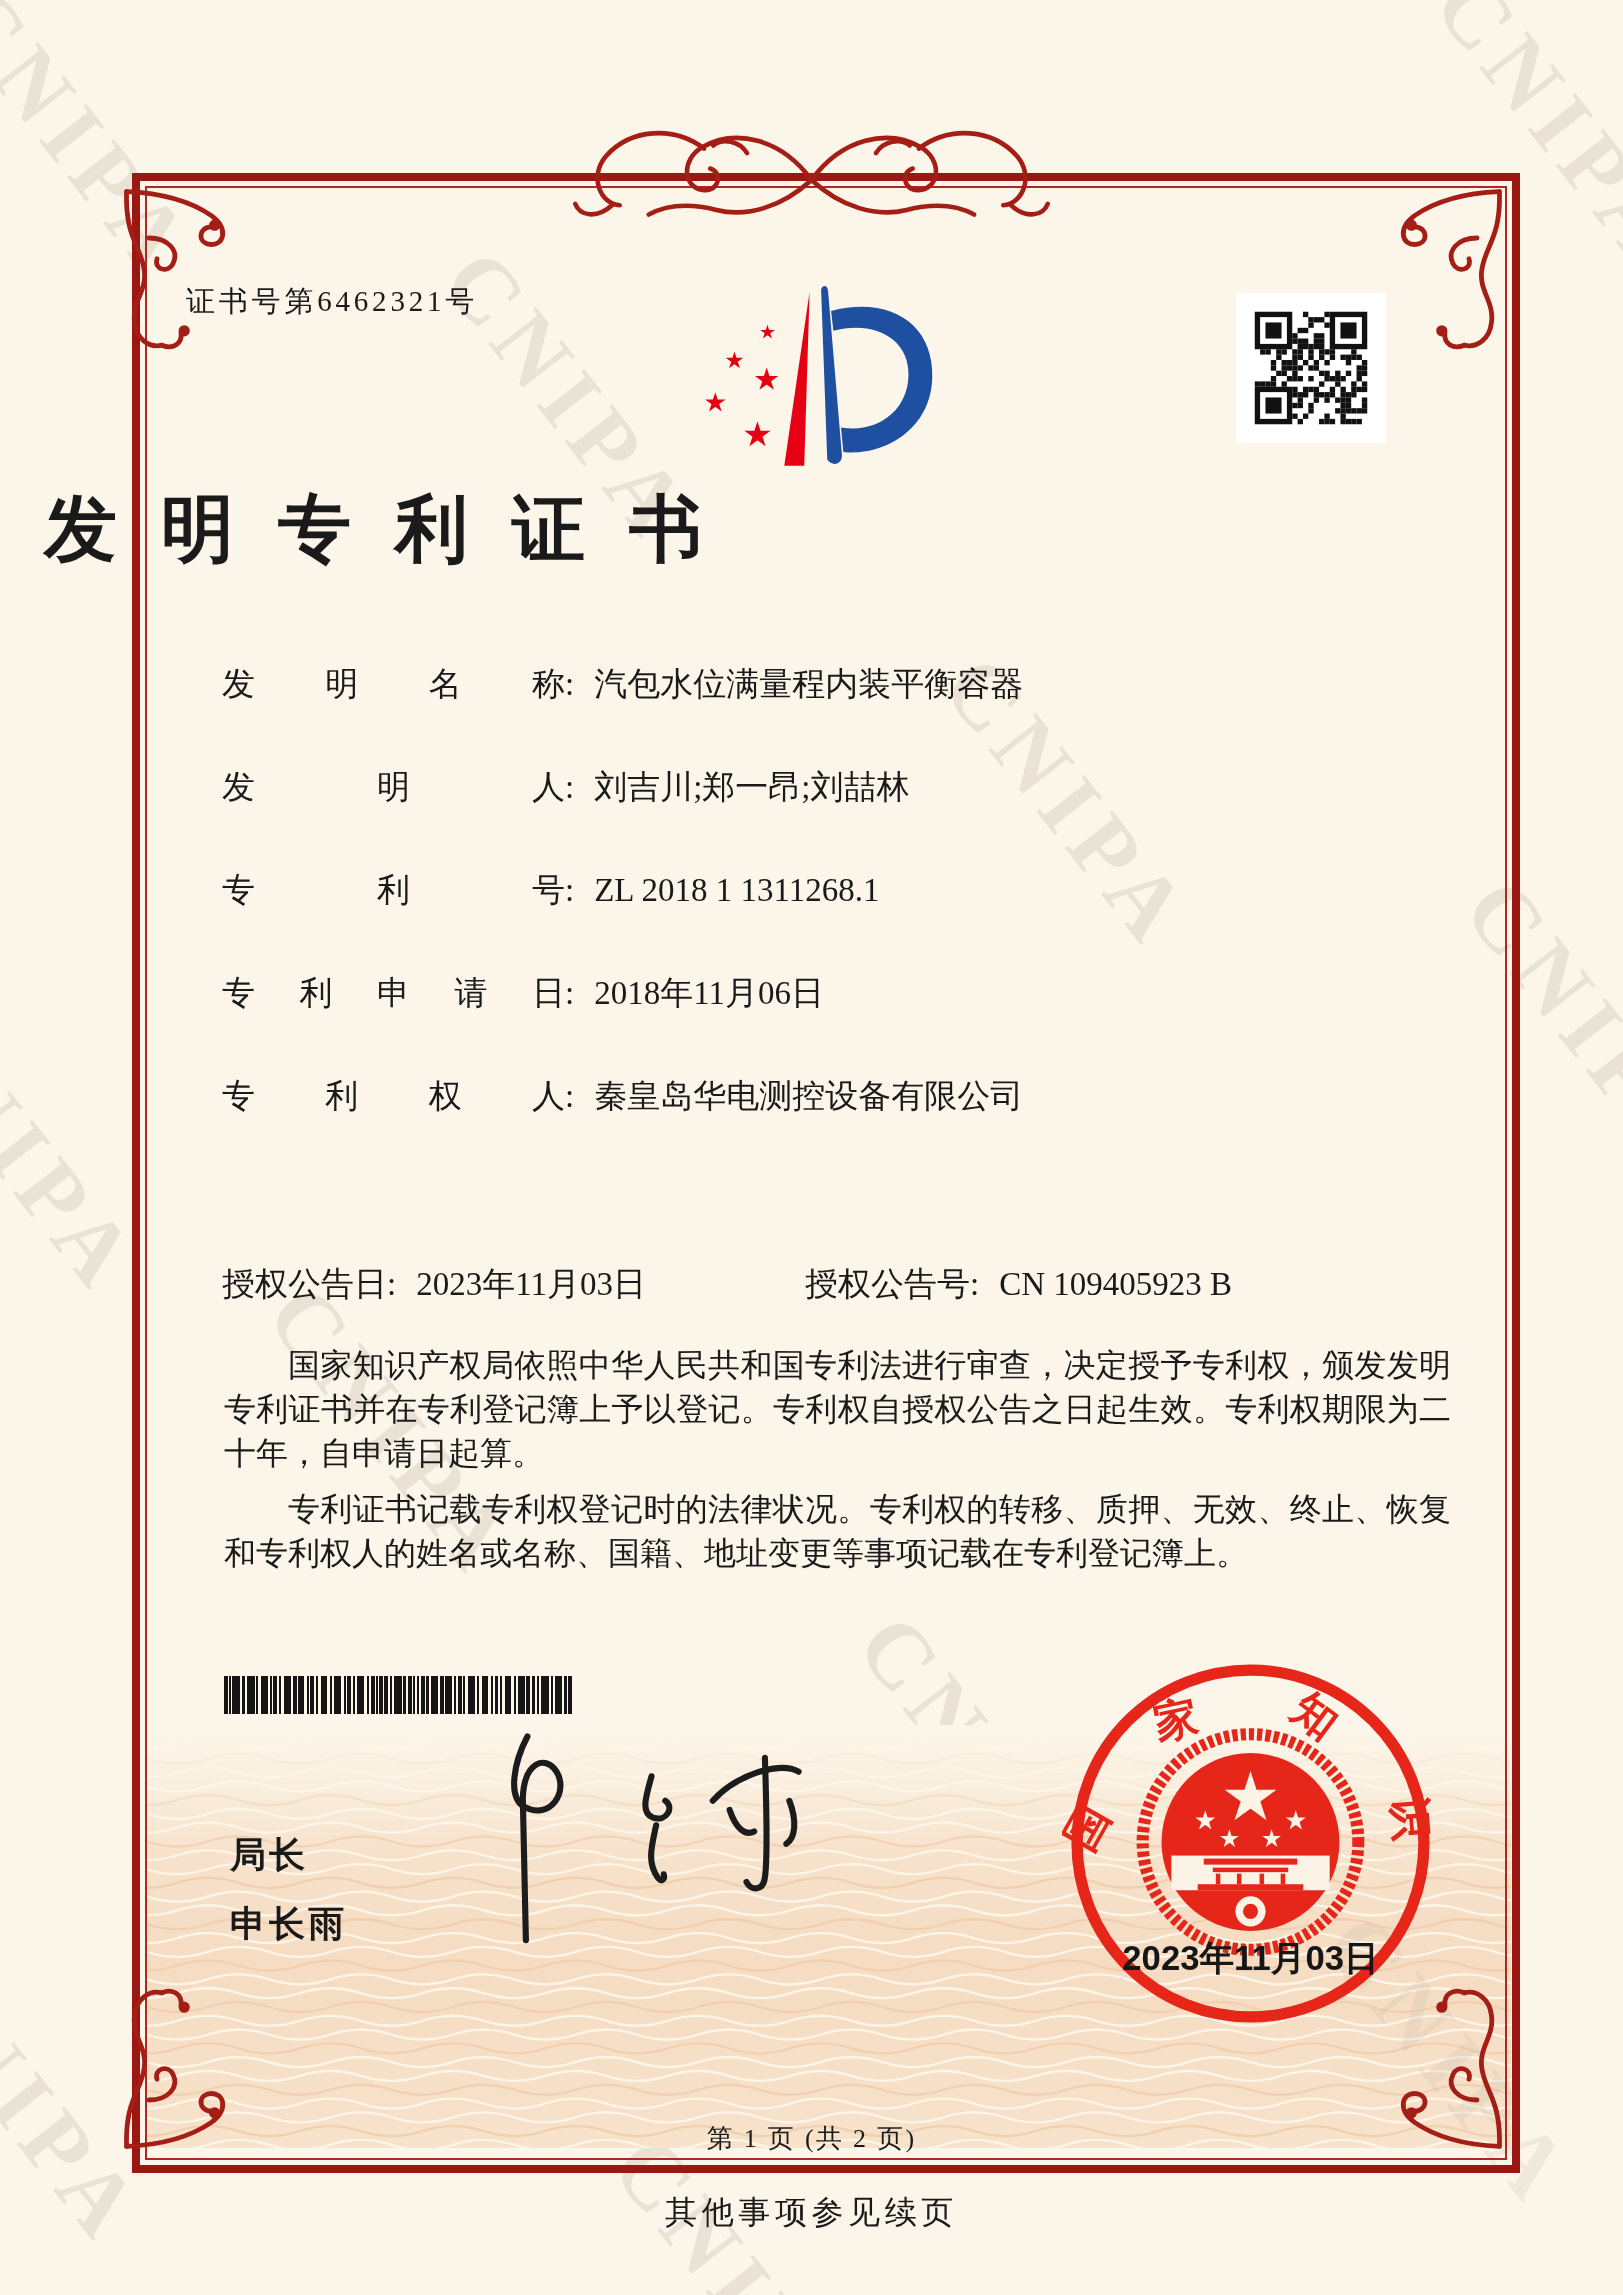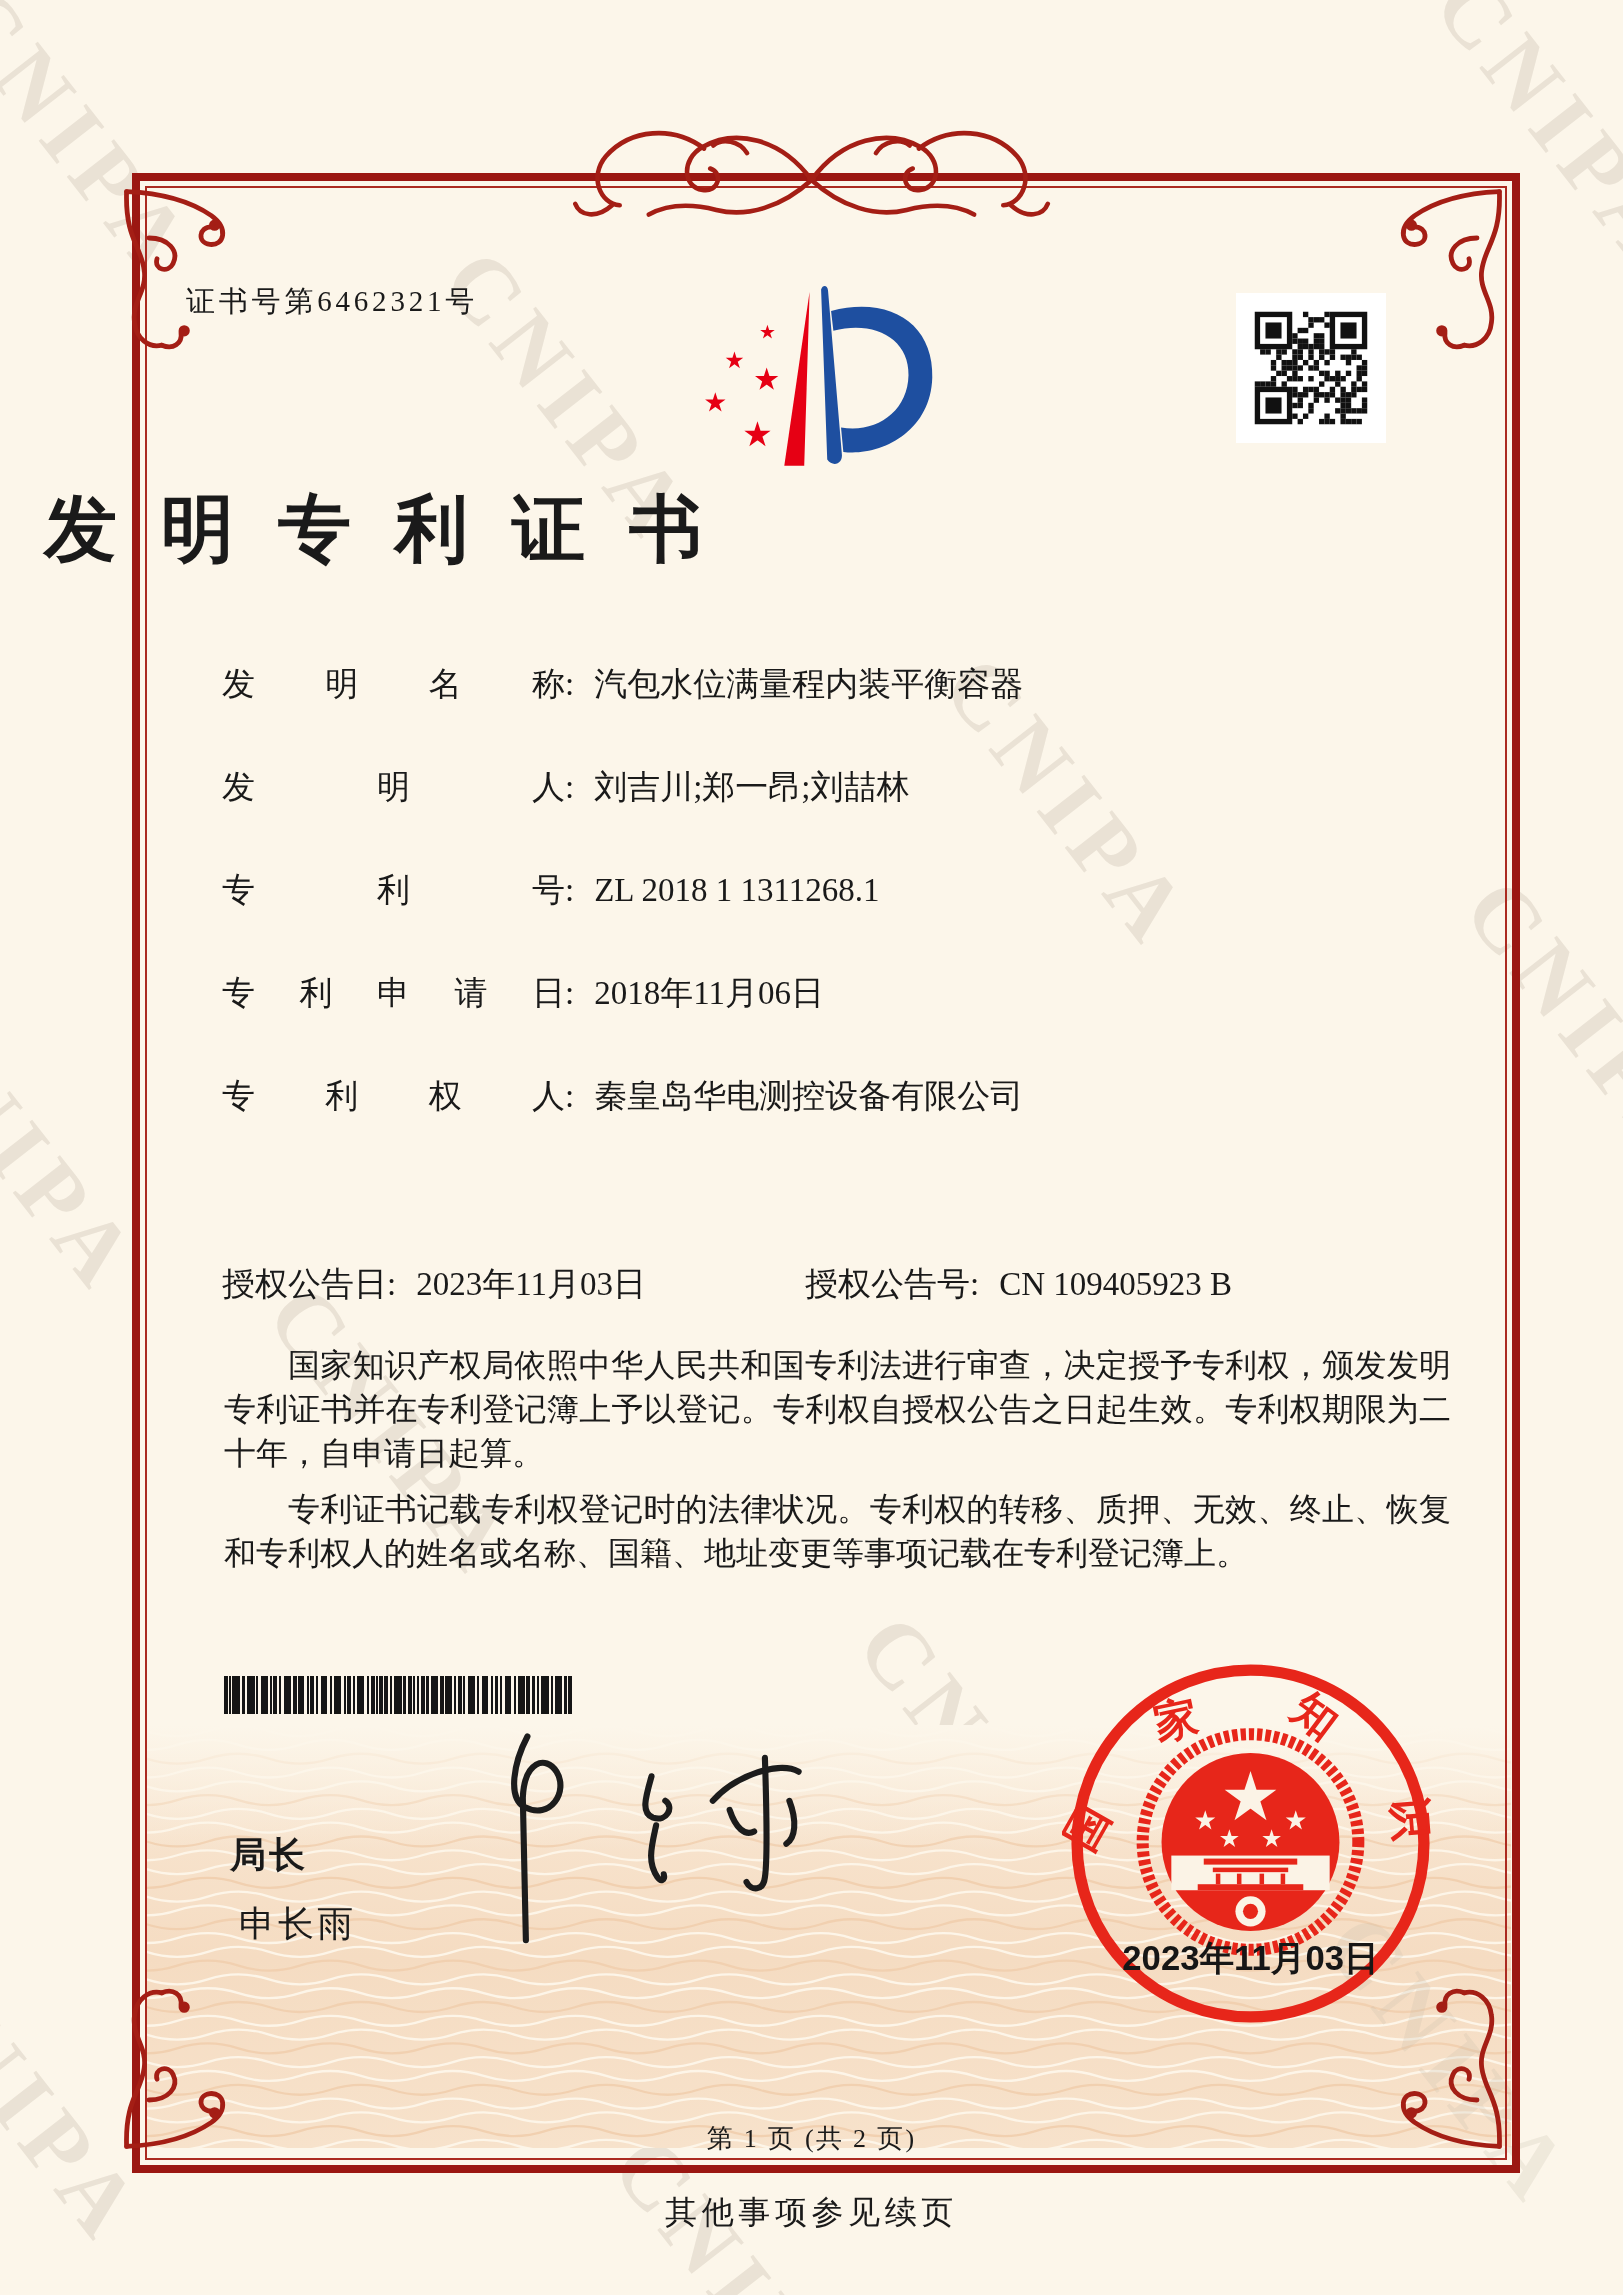--- a/index.html
+++ b/index.html
@@ -79,22 +79,22 @@
   .barcode{
     position:absolute;left:224px;top:1676px;width:350px;height:38px;z-index:5;
     background-color:#fcf6ea;
     background-image:
       repeating-linear-gradient(90deg,#151515 0 2.3px,transparent 2.3px 4.6px),
       repeating-linear-gradient(90deg,#151515 0 3.8px,transparent 3.8px 12.3px),
       repeating-linear-gradient(90deg,transparent 0 7.7px,#151515 7.7px 10px,transparent 10px 21px);
   }
   .director-title{position:absolute;left:230px;top:1831px;z-index:5;font-size:36px;font-weight:700;
     font-family:"Liberation Sans","DejaVu Sans",sans-serif;letter-spacing:3.1px;}
-  .director-name{position:absolute;left:230px;top:1900px;z-index:5;font-size:36px;font-weight:400;
-    font-family:"Liberation Sans","DejaVu Sans",sans-serif;letter-spacing:3.1px;margin-left:9px;}
+  .director-name{position:absolute;left:230px;top:1900px;z-index:5;font-size:36px;font-weight:700;
+    font-family:"Liberation Sans","DejaVu Sans",sans-serif;letter-spacing:3.1px;}
   .signature{position:absolute;left:460px;top:1727px;width:429px;height:238px;z-index:5;}
   .seal{position:absolute;left:1062px;top:1655px;width:377px;height:377px;z-index:6;}
   .seal svg{width:100%;height:100%;}
 
   .page-no{position:absolute;left:0;top:2121px;width:1623px;text-align:center;z-index:5;font-size:26px;letter-spacing:2.3px;}
   .cont-note{position:absolute;left:0;top:2191px;width:1623px;text-align:center;z-index:5;font-size:32px;letter-spacing:4.6px;}
 </style>
 </head>
 <body>
 

